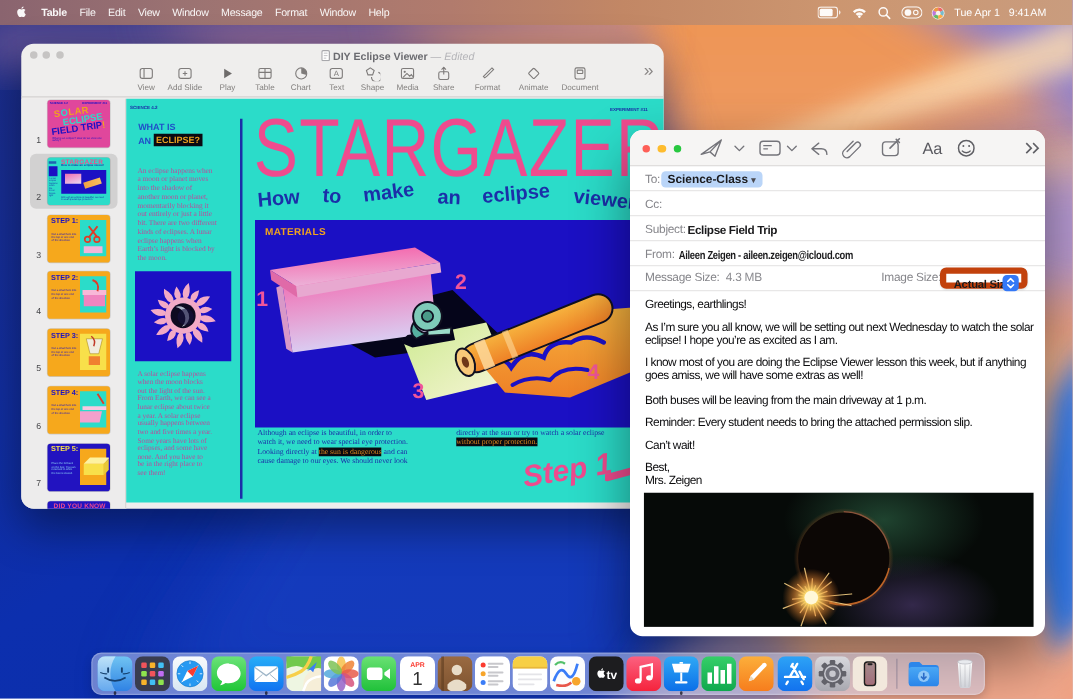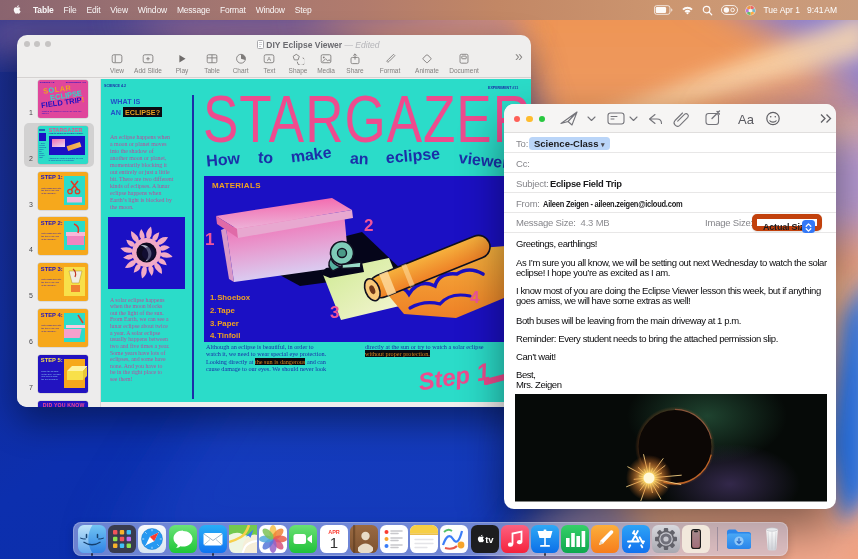--- a/index.html
+++ b/index.html
@@ -72,21 +72,21 @@
     <path fill="#fff" fill-opacity=".95" d="M9.3 7.1c0-1.5 1.2-2.2 1.3-2.3-.7-1-1.8-1.2-2.2-1.2-.9-.1-1.8.6-2.3.6-.5 0-1.2-.6-2-.5-1 0-2 .6-2.5 1.5-1.1 1.9-.3 4.7.8 6.2.5.8 1.1 1.6 1.9 1.6.8 0 1.1-.5 2-.5.9 0 1.2.5 2 .5.8 0 1.4-.8 1.9-1.5.6-.9.8-1.7.8-1.8 0 0-1.6-.6-1.7-2.6zM7.8 2.6c.4-.5.7-1.2.6-1.9-.6 0-1.4.4-1.8.9-.4.4-.7 1.2-.6 1.8.7.1 1.4-.3 1.8-.8z"></path>
   </svg>
   <span class="mi" style="font-weight:bold;">Table</span>
   <span class="mi">File</span>
   <span class="mi">Edit</span>
   <span class="mi">View</span>
   <span class="mi">Window</span>
   <span class="mi">Message</span>
   <span class="mi">Format</span>
   <span class="mi">Window</span>
-  <span class="mi">Step</span>
+  <span class="mi">Help</span>
   <div style="position:absolute; right:0; top:0; height:20px; display:flex; align-items:center;">
     <svg width="19" height="10" viewBox="0 0 22 11" style="margin-right:8px;">
       <rect x="0.5" y="0.5" width="18" height="10" rx="2.6" fill="none" stroke="#fff" stroke-opacity=".85"></rect>
       <rect x="2" y="2" width="12" height="7" rx="1.4" fill="#fff" fill-opacity=".95"></rect>
       <path d="M20 3.5v4a2.2 2.2 0 0 0 0-4z" fill="#fff" fill-opacity=".8"></path>
     </svg>
     <svg width="13" height="10" viewBox="0 0 15 11" style="margin-right:8px;">
       <path d="M7.5 10.2 2.2 4.9a7.5 7.5 0 0 1 10.6 0z" fill="none"></path>
       <path d="M7.5 10.3 0.8 3.6a9.5 9.5 0 0 1 13.4 0L7.5 10.3z" fill="#fff" fill-opacity="0"></path>
       <path d="M1.5 4.3a8.5 8.5 0 0 1 12 0l-1.6 1.6a6.2 6.2 0 0 0-8.8 0z" fill="#fff" fill-opacity=".95"></path>
@@ -377,21 +377,20 @@
           <rect x="176" y="79" width="9" height="23" fill="#fdd89a" opacity=".85"></rect>
           <rect x="200" y="79" width="5" height="23" fill="#fdd89a" opacity=".6"></rect>
           <ellipse cx="164" cy="90.5" rx="7" ry="11.5" fill="#f8c878" stroke="#101020" stroke-width="1.6"></ellipse>
           <ellipse cx="164" cy="90.5" rx="2.6" ry="4.6" fill="#703818"></ellipse>
         </g>
       </svg>
     <div class="abs" style="left:104px;top:151.5px;font-size:17px;font-weight:bold;color:#f0559a;">1</div>
     <div class="abs" style="left:263px;top:137.5px;font-size:17px;font-weight:bold;color:#f0559a;">2</div>
     <div class="abs" style="left:229px;top:224.5px;font-size:17px;font-weight:bold;color:#f0559a;">3</div>
     <div class="abs" style="left:369px;top:209.5px;font-size:17px;font-weight:bold;color:#f0559a;">4</div>
-    <div class="abs" style="left:109px;top:213.5px;font-size:7.8px;font-weight:bold;color:#f0a21f;line-height:12.8px;">1. Shoebox<br>2. Tape<br>3. Paper<br>4. Tinfoil</div>
 
     <div class="abs" style="left:105px;top:264.5px;width:175px;font-family:'Liberation Serif',serif;font-size:6.2px;line-height:7.3px;color:#1b2fa8;">Although an eclipse is beautiful, in order to<br>watch it, we need to wear special eye protection.<br>Looking directly at <span style="background:#0a0a10;color:#d8881f;">the sun is dangerous</span> and can<br>cause damage to our eyes. We should never look</div>
     <div class="abs" style="left:264px;top:264.5px;width:175px;font-family:'Liberation Serif',serif;font-size:6.2px;line-height:7.3px;color:#1b2fa8;">directly at the sun or try to watch a solar eclipse<br><span style="background:#0a0a10;color:#d8881f;">without proper protection.</span></div>
     <div class="abs" style="left:317px;top:284px;font-size:24px;font-weight:bold;font-style:italic;color:#ee4b8e;transform:rotate(-9deg);white-space:nowrap;">Step 1</div>
     <svg class="abs" style="left:383px;top:293.5px;" width="32" height="14" viewBox="0 0 32 14">
       <path d="M2 10 L28 3" stroke="#ee4b8e" stroke-width="6" stroke-linecap="round" fill="none"></path>
     </svg>
   </div>
 </div>
 

